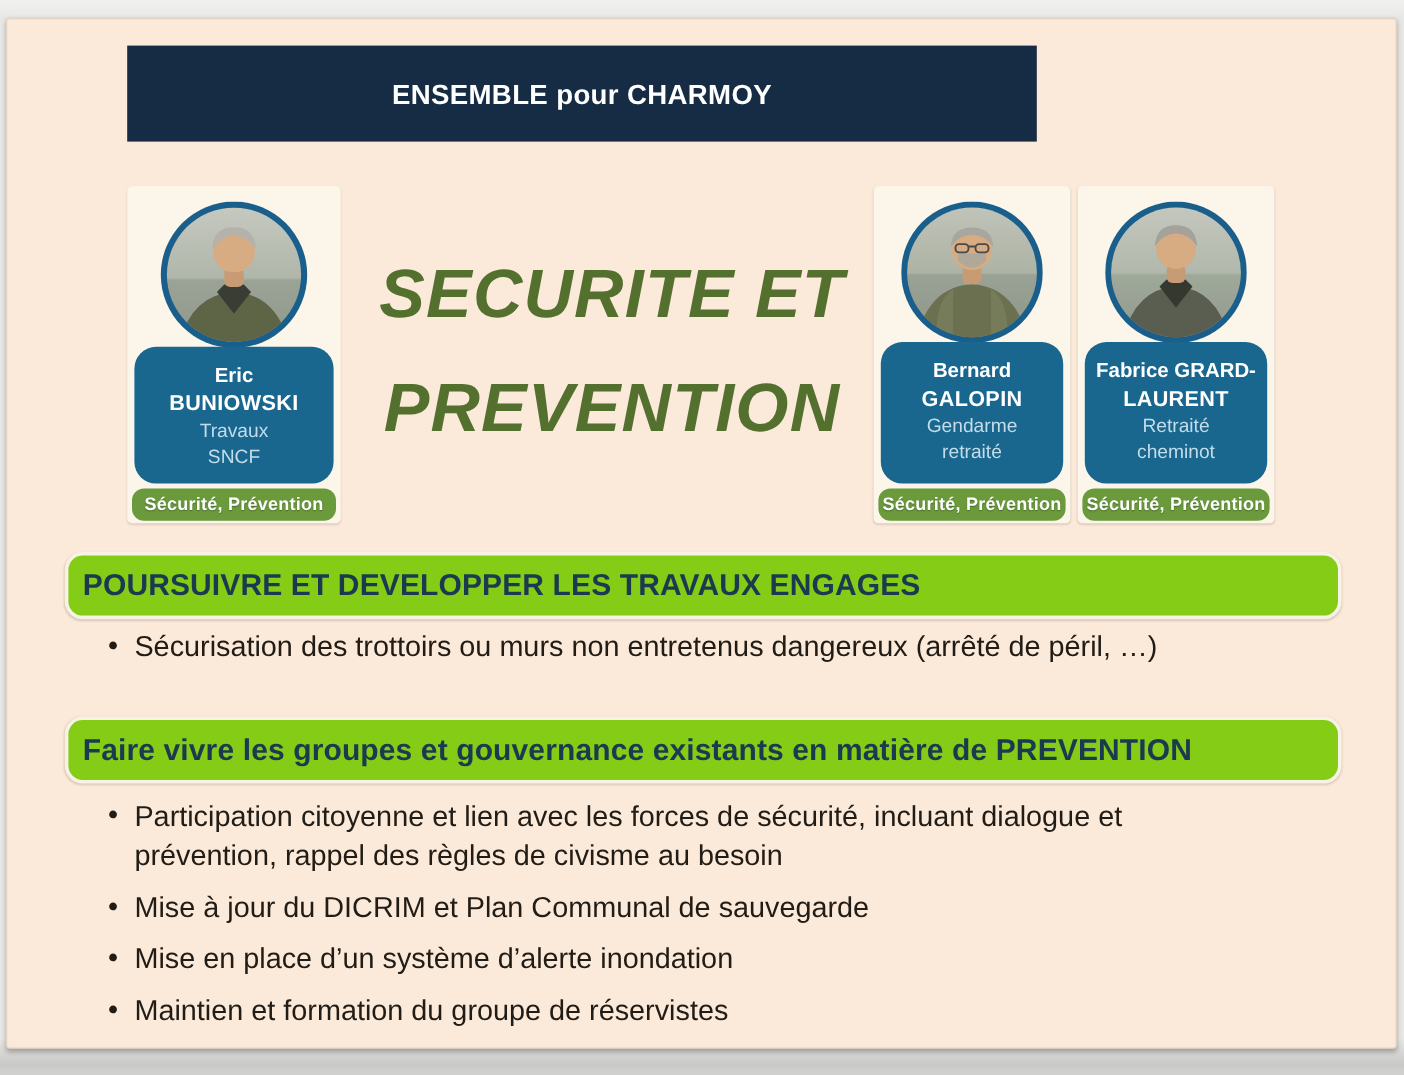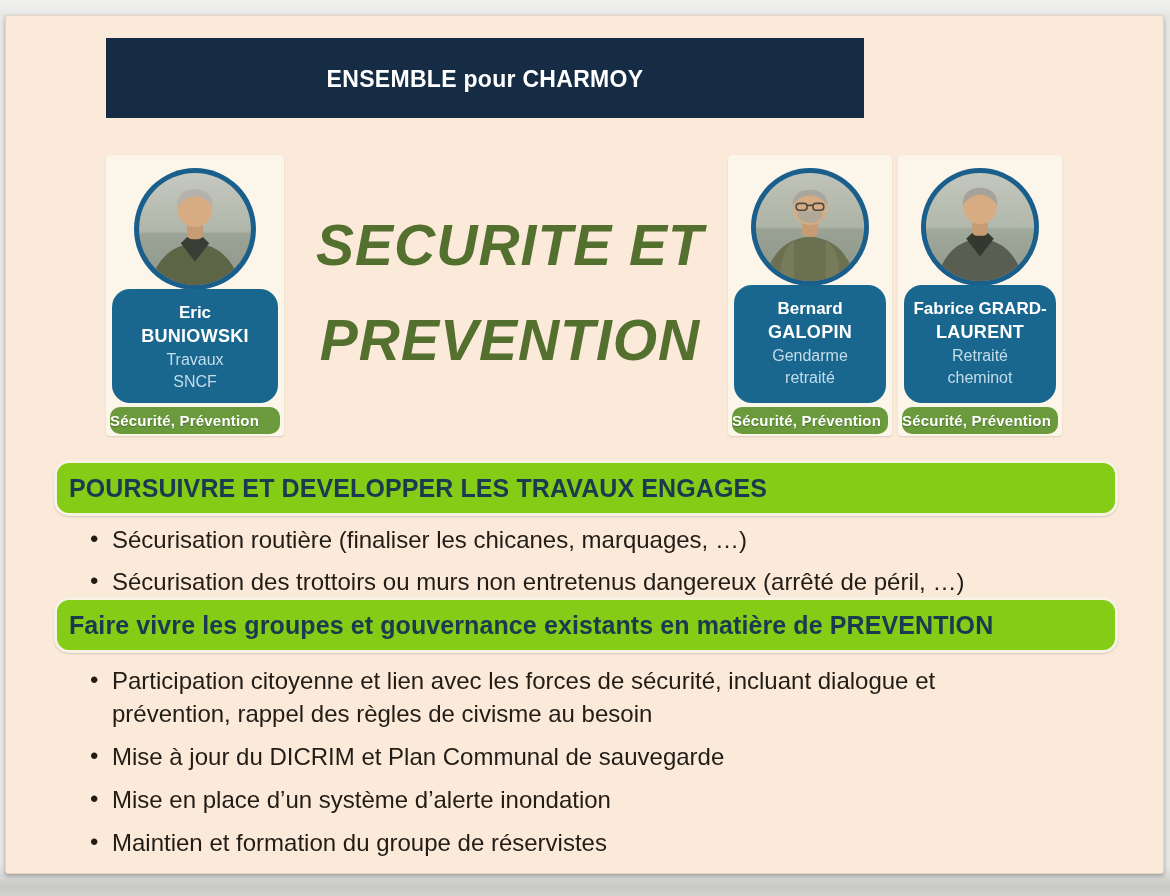--- a/index.html
+++ b/index.html
@@ -54,21 +54,21 @@
     background:#19678f; border-radius:18px; text-align:center;
     padding:12px 4px 10px 4px; flex-grow:1; color:#fff;
   }
   .c-first { font-size:17px; font-weight:700; line-height:23px; }
   .c-last  { font-size:18px; font-weight:700; line-height:24px; letter-spacing:.3px; }
   .c-role  { font-size:16px; line-height:22px; color:#c3dcea; margin-top:1px; }
   .c-role + .c-role { margin-top:0; }
 
   .tag {
     margin:4px 3px 2px 3px; width:calc(100% - 8px); background:#6b9a3d;
-    border-radius:10px; color:#fff; font-size:15px;
+    border-radius:10px; text-align:center; color:#fff; font-size:15px;
     font-weight:700; line-height:27px; height:27px;
     text-shadow:0 1px 1px rgba(40,70,20,.55); letter-spacing:.2px;
   }
 
   
   .section-banner {
     position:absolute; left:48px; width:1064px; height:56px;
     background:#84cc16; border:3px solid #f8f2e4; border-radius:15px;
     display:flex; align-items:center; padding-left:12px;
     color:#1b3a50; font-size:25px; font-weight:700; letter-spacing:.1px;
@@ -201,21 +201,20 @@
         <div class="c-first">Fabrice GRARD-</div>
         <div class="c-last">LAURENT</div>
         <div class="c-role">Retraité</div>
         <div class="c-role">cheminot</div>
       </div>
       <div class="tag">Sécurité, Prévention</div>
     </div>
 
     <div class="section-banner banner-a">POURSUIVRE ET DEVELOPPER LES TRAVAUX ENGAGES</div>
     <ul class="bullets list-a">
-      <li>Sécurisation routière (finaliser les chicanes, marquages, …)</li>
       <li>Sécurisation des trottoirs ou murs non entretenus dangereux (arrêté de péril, …)</li>
     </ul>
 
     <div class="section-banner banner-b">Faire vivre les groupes et gouvernance existants en matière de PREVENTION</div>
     <ul class="bullets list-b">
       <li>Participation citoyenne et lien avec les forces de sécurité, incluant dialogue et prévention, rappel des règles de civisme au besoin</li>
       <li>Mise à jour du DICRIM et Plan Communal de sauvegarde</li>
       <li>Mise en place d’un système d’alerte inondation</li>
       <li>Maintien et formation du groupe de réservistes</li>
     </ul>

